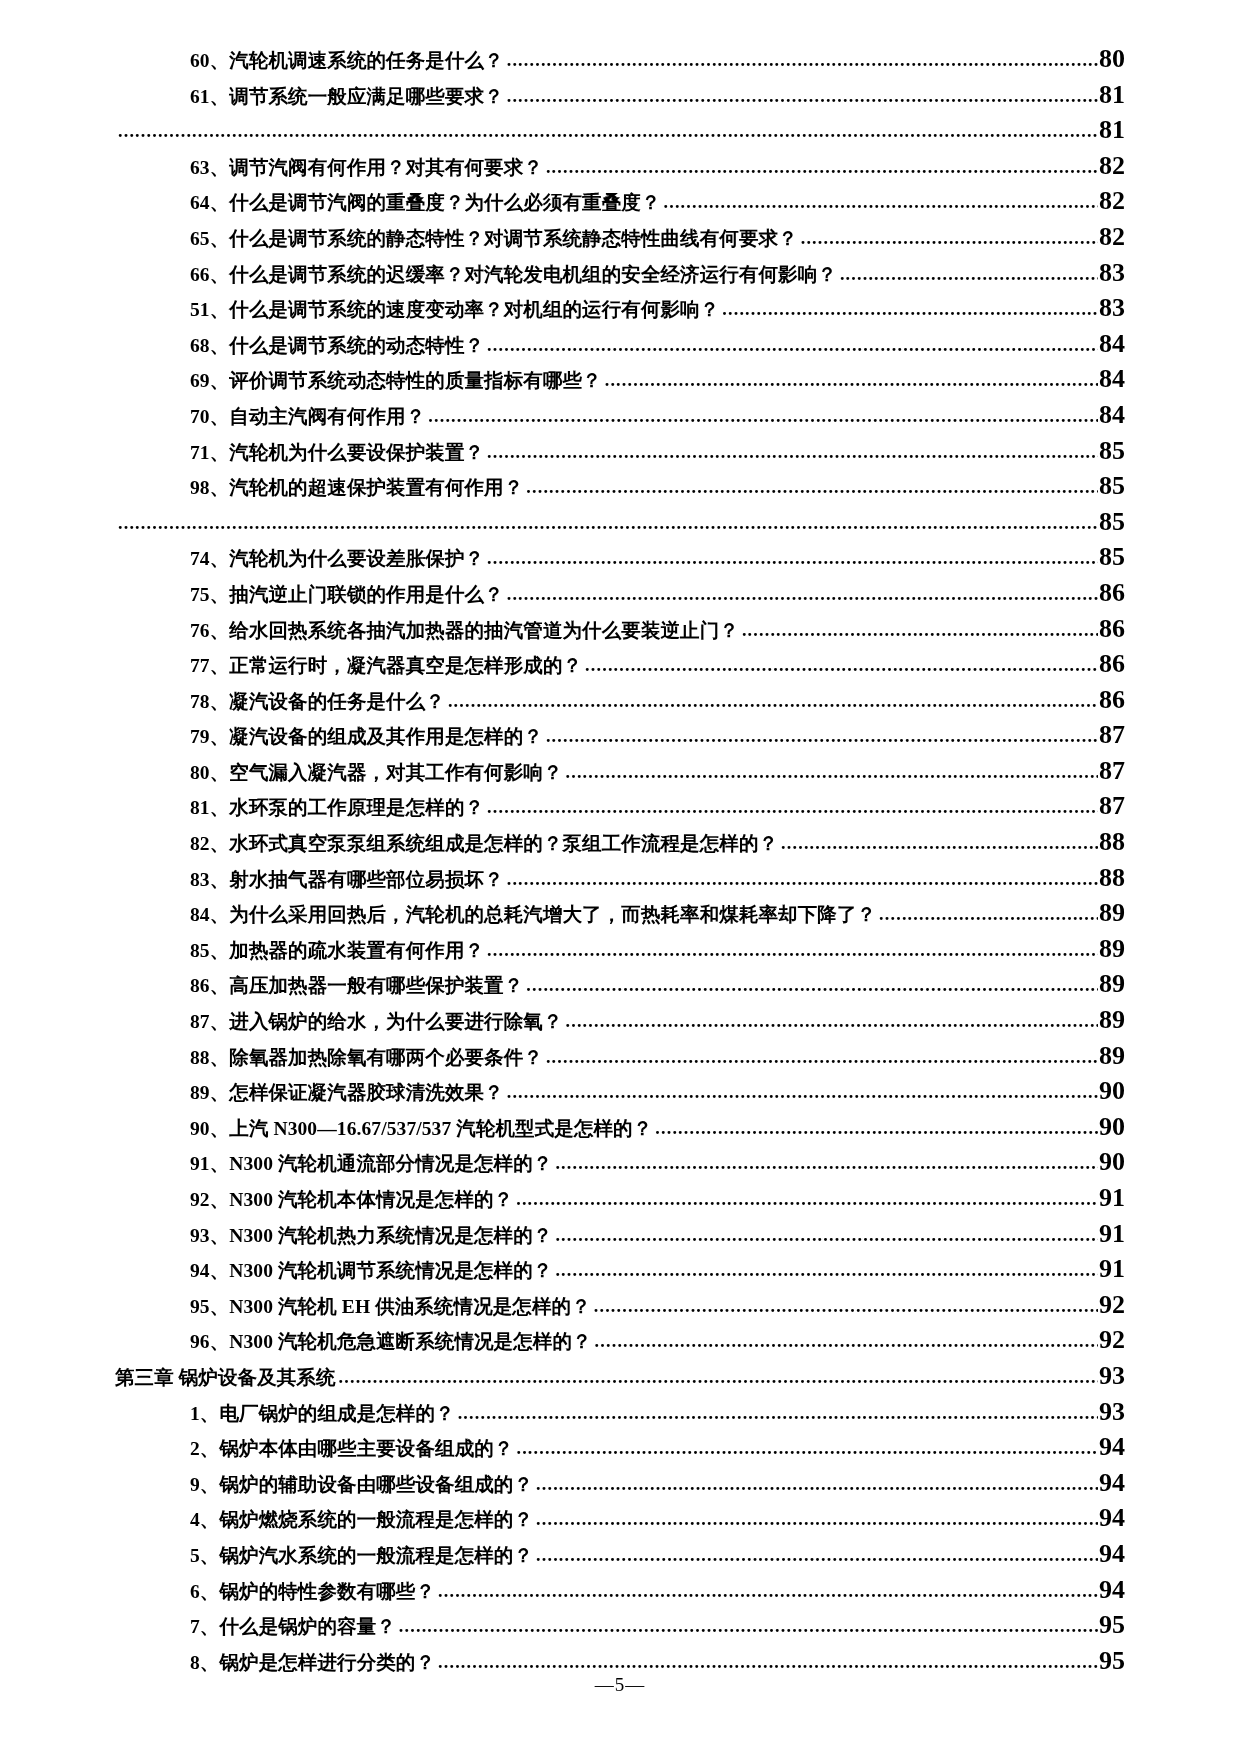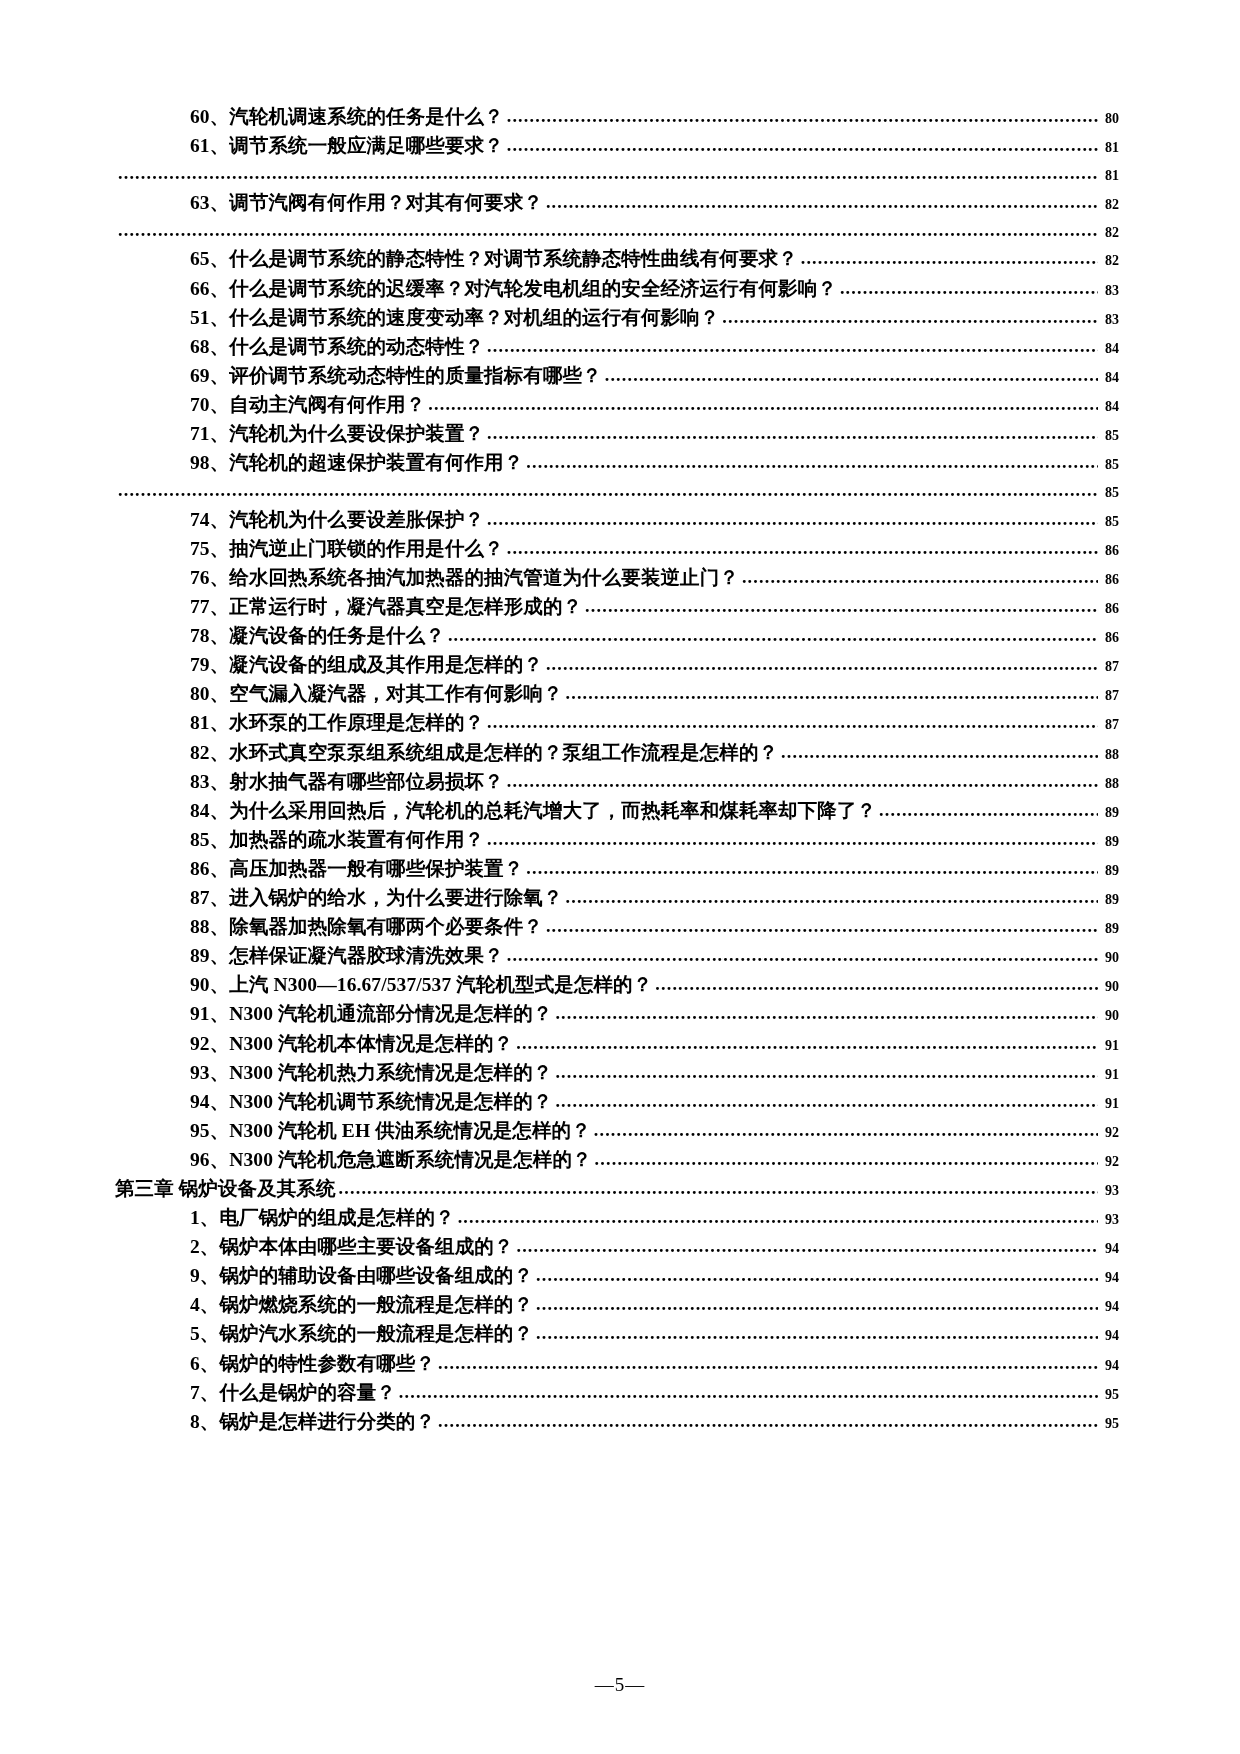--- a/index.html
+++ b/index.html
@@ -10,21 +10,21 @@
   body {
     font-family: "Liberation Serif", "DejaVu Serif", serif;
     color: #000000;
   }
   .page {
     width: 1240px;
     height: 1754px;
     position: relative;
     background: #ffffff;
     box-sizing: border-box;
-    padding: 107px 115px 60px 115px;
+    padding: 46px 115px 60px 115px;
   }
   .toc {
     width: 100%;
   }
   .toc-entry {
     display: flex;
     align-items: baseline;
     font-size: 19.5px;
     line-height: 1.0;
     margin-bottom: 9.6px;
@@ -42,23 +42,23 @@
     margin: 0 1px 0 3px;
     font-weight: 700;
     letter-spacing: 1.2px;
     font-size: 18px;
     position: relative;
     top: -1px;
   }
   .toc-entry .page-num {
     flex: 0 0 auto;
     font-weight: 700;
-    text-align: center;
+    text-align: left;
     min-width: 26px;
-    font-size: 14px;
+    font-size: 26px;
   }
   
   .lvl-item .label { padding-left: 75px; }
   .lvl-chapter .label { padding-left: 0px; }
   .lvl-chapter { margin-top: 4px; }
 
   .footer {
     position: absolute;
     bottom: 58px;
     left: 0;
@@ -87,20 +87,21 @@
       <div class="toc-entry lvl-item">
         <span class="dots">............................................................................................................................................................................................................................</span>
         <span class="page-num">81</span>
       </div>
       <div class="toc-entry lvl-item">
         <span class="label">63、调节汽阀有何作用？对其有何要求？</span>
         <span class="dots">............................................................................................................................................................................................................................</span>
         <span class="page-num">82</span>
       </div>
       <div class="toc-entry lvl-item">
+        <span class="label">64、什么是调节汽阀的重叠度？为什么必须有重叠度？</span>
         <span class="dots">............................................................................................................................................................................................................................</span>
         <span class="page-num">82</span>
       </div>
       <div class="toc-entry lvl-item">
         <span class="label">65、什么是调节系统的静态特性？对调节系统静态特性曲线有何要求？</span>
         <span class="dots">............................................................................................................................................................................................................................</span>
         <span class="page-num">82</span>
       </div>
       <div class="toc-entry lvl-item">
         <span class="label">66、什么是调节系统的迟缓率？对汽轮发电机组的安全经济运行有何影响？</span>

